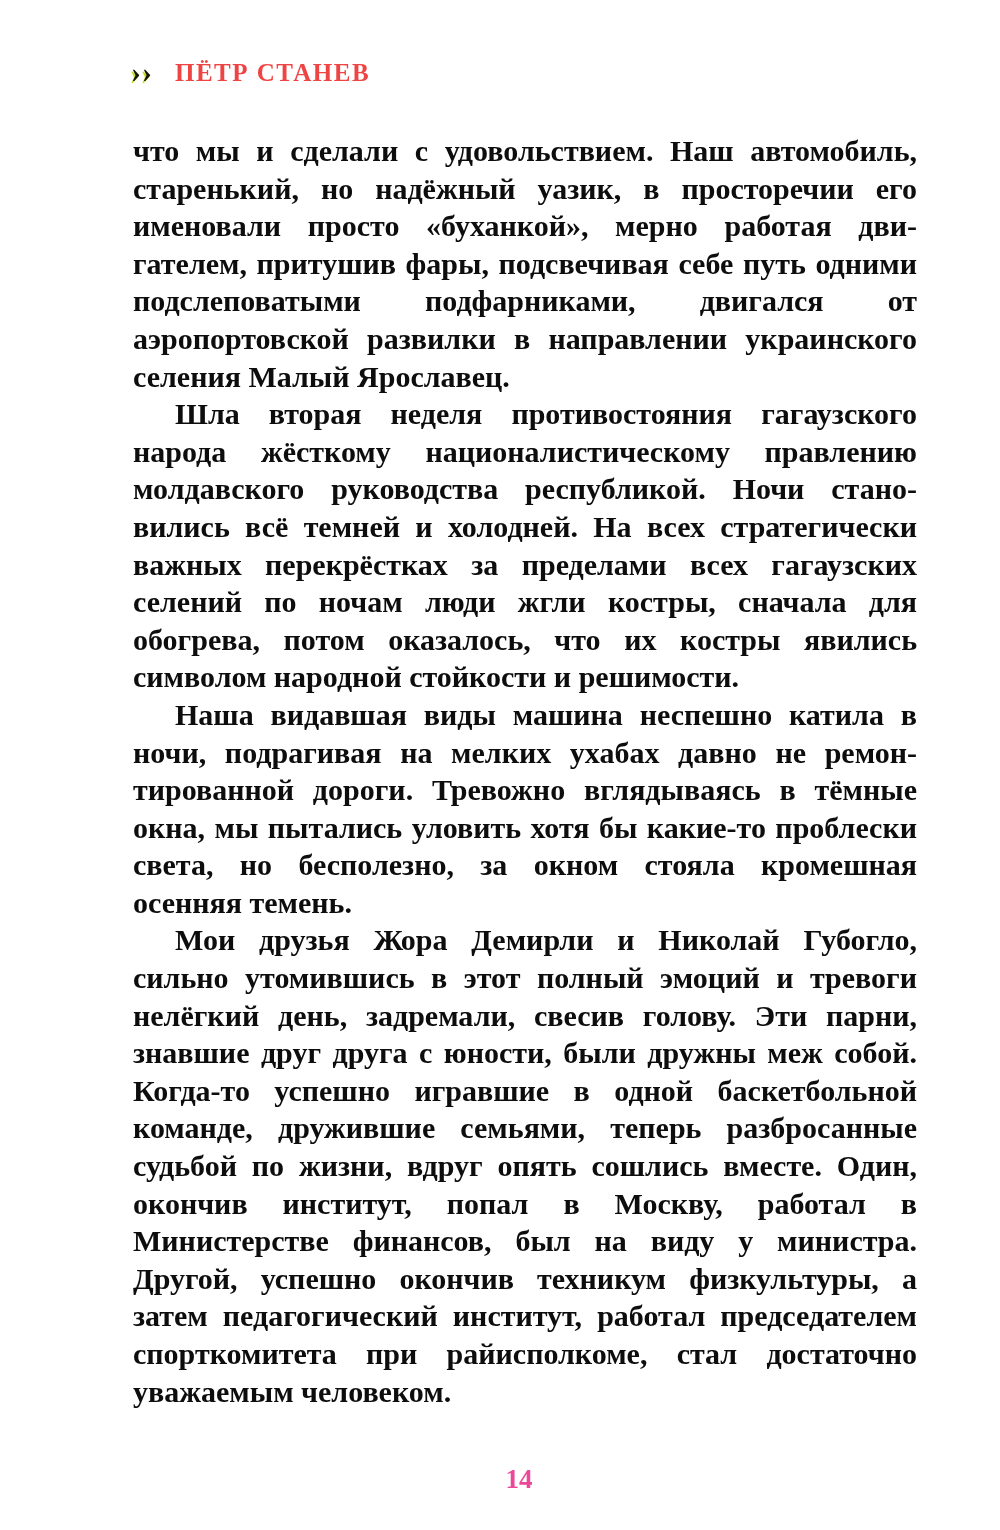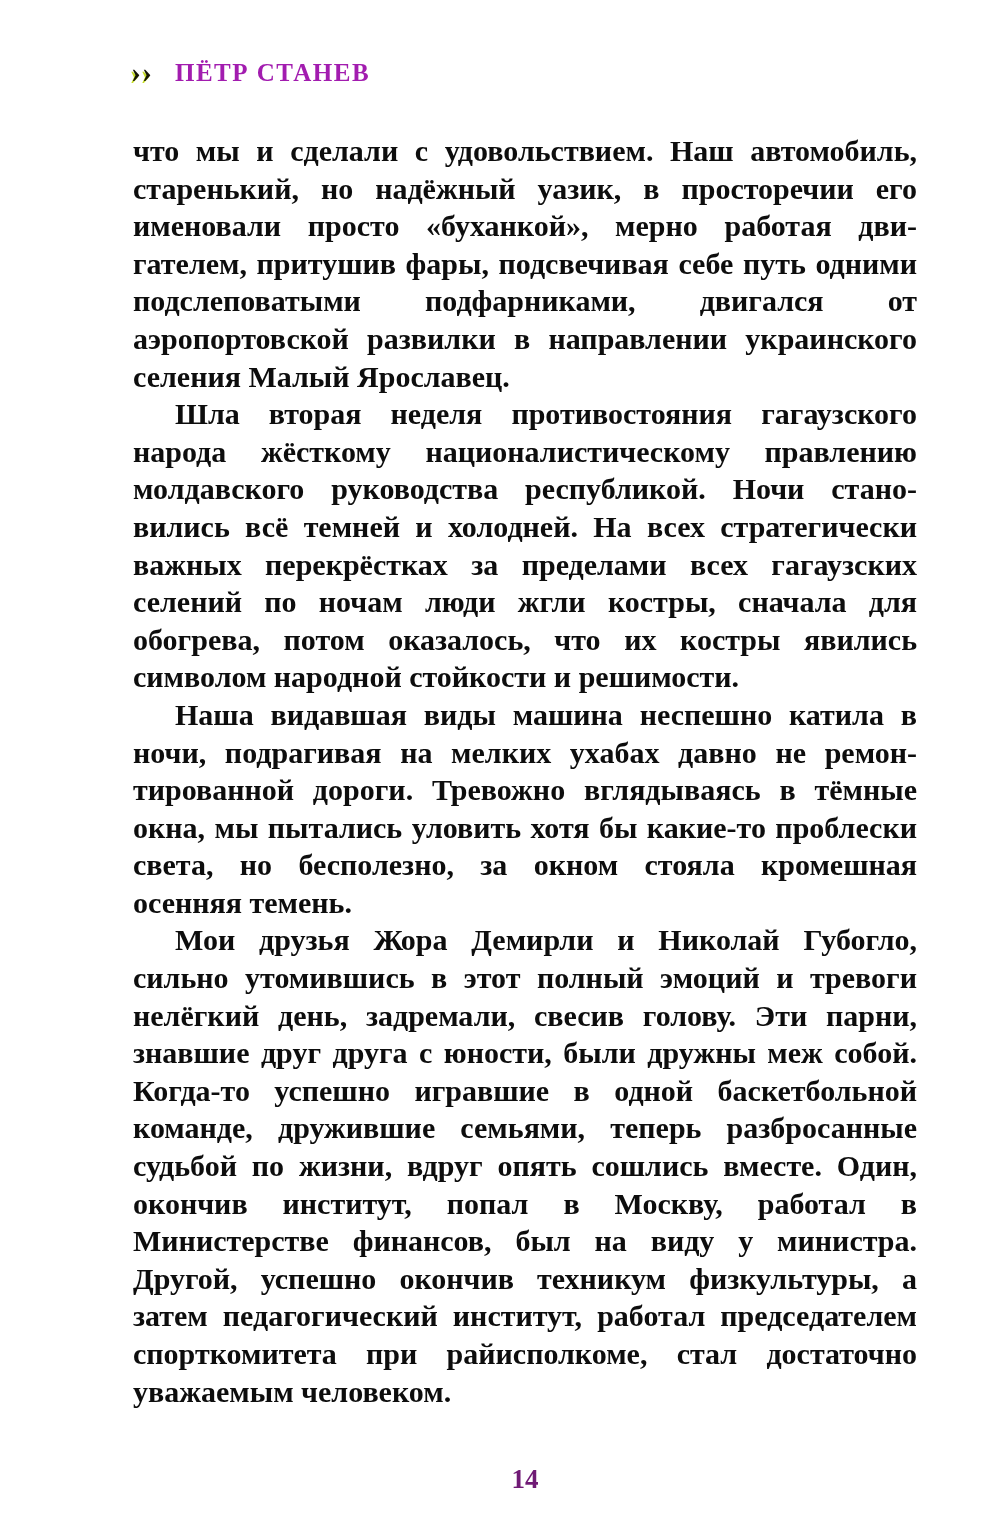--- a/index.html
+++ b/index.html
@@ -29,21 +29,21 @@
     font-size: 30px;
     line-height: 1;
     letter-spacing: 1px;
     color: #151505;
     text-shadow: -1.5px 1.5px 0 rgba(186, 214, 0, 0.85);
     transform: translateY(-1px);
   }
   .header-author {
     font-size: 25px;
     letter-spacing: 1.5px;
-    color: #a21caf;
+    color: #ef4444;
     white-space: nowrap;
   }
   .body-text {
     position: absolute;
     left: 133px;
     top: 132px;
     width: 784px;
     font-size: 30px;
     line-height: 37.6px;
     font-weight: bold;
@@ -54,27 +54,27 @@
   .body-text p {
     margin: 0;
     padding: 0;
     text-indent: 42px;
   }
   .body-text p:first-child {
     text-indent: 0;
   }
   .page-number {
     position: absolute;
-    left: 133px;
+    left: 127px;
     width: 784px;
     top: 1464px;
     text-align: center;
     font-size: 27px;
     font-weight: bold;
-    color: #701a75;
+    color: #ec4899;
   }
 </style>
 </head>
 <body>
 
 <div class="page">
 
   <div class="running-header">
     <span class="header-marker">››</span>
     <span class="header-author">ПЁТР СТАНЕВ</span>

